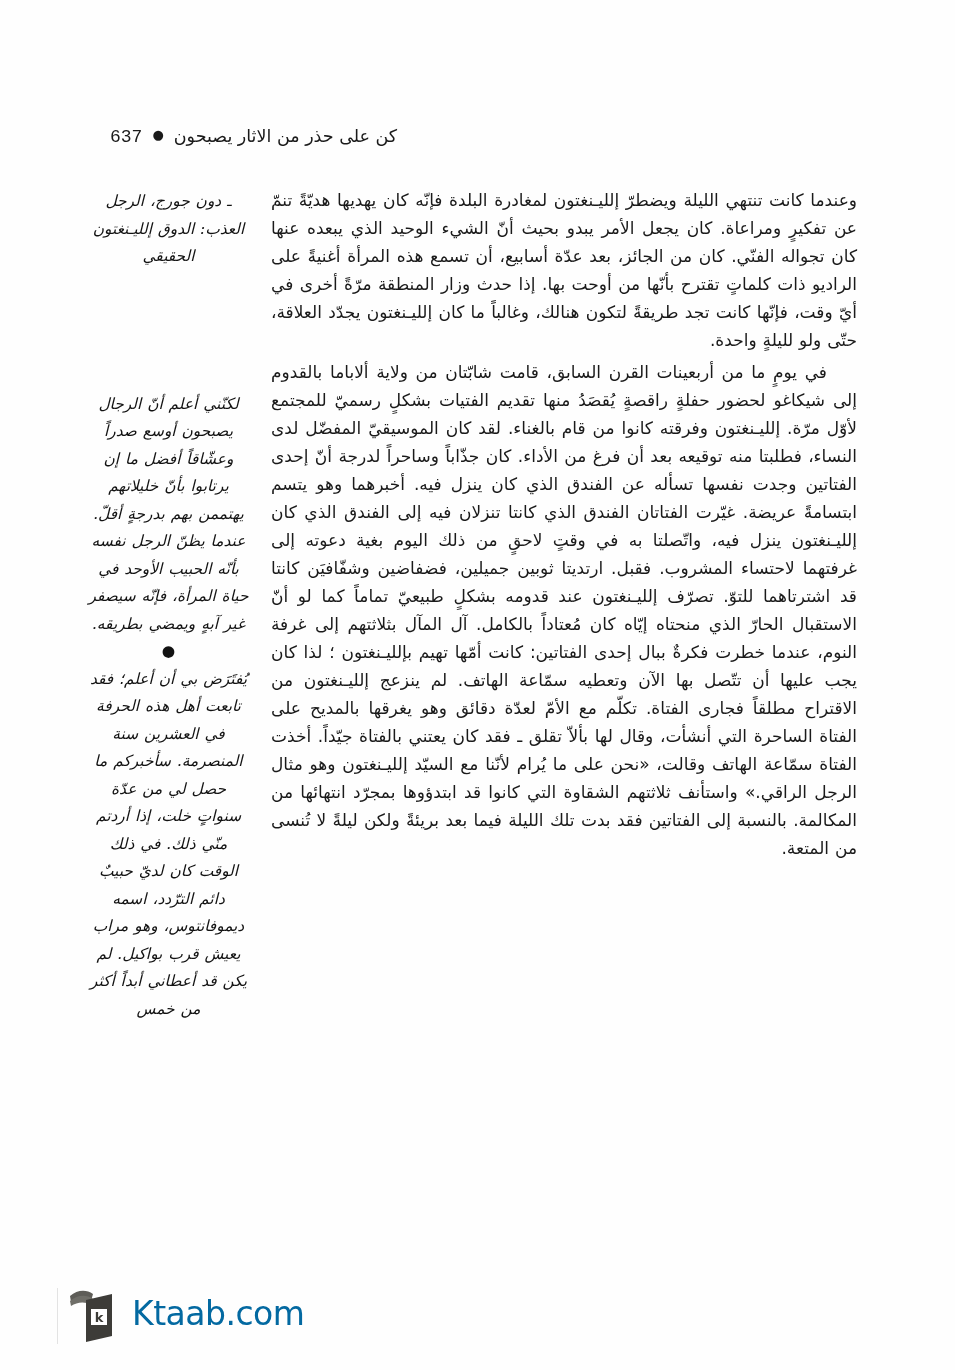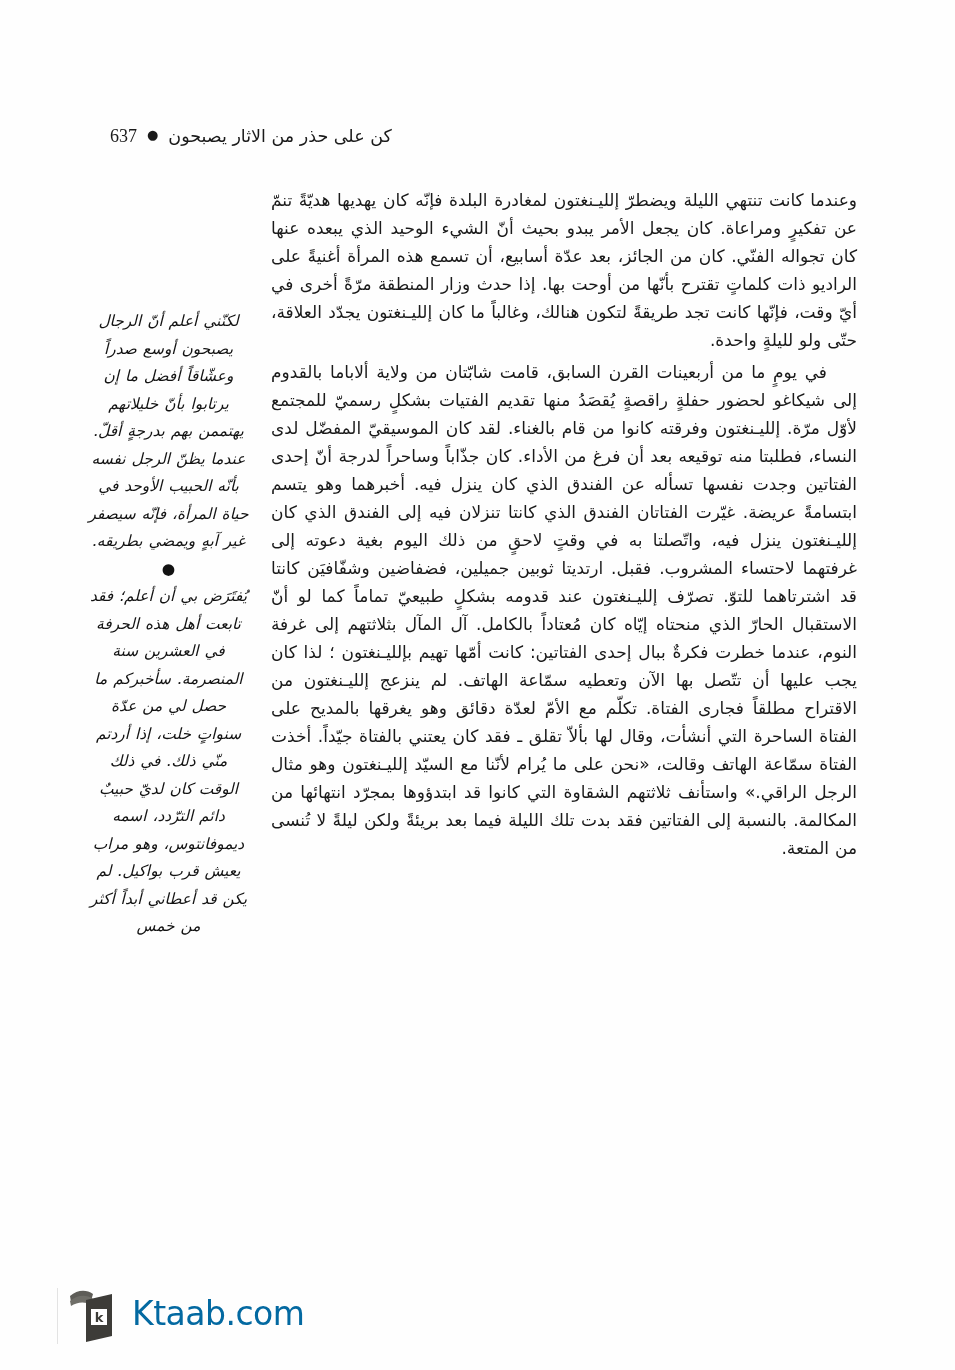--- a/index.html
+++ b/index.html
@@ -43,21 +43,21 @@
     letter-spacing: 0px;
     white-space: nowrap;
   }
   .running-head .rh-sep {
     font-size: 13px;
     line-height: 1;
     position: relative;
     top: -3px;
   }
   .running-head .rh-page {
-    font-family: Liberation Serif, serif;
+    font-family: Liberation Mono, monospace;
     font-size: 18px;
     direction: ltr;
   }
 
   
   .content {
     position: absolute;
     top: 186px;
     right: 98px;
     left: 88px;
@@ -159,20 +159,21 @@
   </div>
 
   <div class="content">
 
     <div class="main-col">
       <p class="body-par">وعندما كانت تنتهي الليلة ويضطرّ إلليـنغتون لمغادرة البلدة فإنّه كان يهديها هديّةً تنمّ عن تفكيرٍ ومراعاة. كان يجعل الأمر يبدو بحيث أنّ الشيء الوحيد الذي يبعده عنها كان تجواله الفنّي. كان من الجائز، بعد عدّة أسابيع، أن تسمع هذه المرأة أغنيةً على الراديو ذات كلماتٍ تقترح بأنّها من أوحت بها. إذا حدث وزار المنطقة مرّةً أخرى في أيّ وقت، فإنّها كانت تجد طريقةً لتكون هنالك، وغالباً ما كان إلليـنغتون يجدّد العلاقة، حتّى ولو لليلةٍ واحدة.</p>
       <p class="body-par indent">في يومٍ ما من أربعينات القرن السابق، قامت شابّتان من ولاية ألاباما بالقدوم إلى شيكاغو لحضور حفلةٍ راقصةٍ يُقصَدُ منها تقديم الفتيات بشكلٍ رسميّ للمجتمع لأوّل مرّة. إلليـنغتون وفرقته كانوا من قام بالغناء. لقد كان الموسيقيّ المفضّل لدى النساء، فطلبتا منه توقيعه بعد أن فرغ من الأداء. كان جذّاباً وساحراً لدرجة أنّ إحدى الفتاتين وجدت نفسها تسأله عن الفندق الذي كان ينزل فيه. أخبرهما وهو يتسم ابتسامةً عريضة. غيّرت الفتاتان الفندق الذي كانتا تنزلان فيه إلى الفندق الذي كان إلليـنغتون ينزل فيه، واتّصلتا به في وقتٍ لاحقٍ من ذلك اليوم بغية دعوته إلى غرفتهما لاحتساء المشروب. فقبل. ارتديتا ثوبين جميلين، فضفاضين وشفّافيَن كانتا قد اشترتاهما للتوّ. تصرّف إلليـنغتون عند قدومه بشكلٍ طبيعيّ تماماً كما لو أنّ الاستقبال الحارّ الذي منحتاه إيّاه كان مُعتاداً بالكامل. آل المآل بثلاثتهم إلى غرفة النوم، عندما خطرت فكرةٌ ببال إحدى الفتاتين: كانت أمّها تهيم بإلليـنغتون ؛ لذا كان يجب عليها أن تتّصل بها الآن وتعطيه سمّاعة الهاتف. لم ينزعج إلليـنغتون من الاقتراح مطلقاً فجارى الفتاة. تكلّم مع الأمّ لعدّة دقائق وهو يغرقها بالمديح على الفتاة الساحرة التي أنشأت، وقال لها بألاّ تقلق ـ فقد كان يعتني بالفتاة جيّداً. أخذت الفتاة سمّاعة الهاتف وقالت، «نحن على ما يُرام لأنّنا مع السيّد إلليـنغتون وهو مثال الرجل الراقي.» واستأنف ثلاثتهم الشقاوة التي كانوا قد ابتدؤوها بمجرّد انتهائها من المكالمة. بالنسبة إلى الفتاتين فقد بدت تلك الليلة فيما بعد بريئةً ولكن ليلةً لا تُنسى من المتعة.</p>
     </div>
 
     <div class="side-col">
+      <div class="side-block side-attribution">ـ دون جورج، الرجل العذب: الدوق إلليـنغتون الحقيقي</div>
       <div class="side-block side-quote">لكنّني أعلم أنّ الرجال يصبحون أوسع صدراً وعشّاقاً أفضل ما إن يرتابوا بأنّ خليلاتهم يهتممن بهم بدرجةٍ أقلّ. عندما يظنّ الرجل نفسه بأنّه الحبيب الأوحد في حياة المرأة، فإنّه سيصفر غير آبهٍ ويمضي بطريقه. ●</div>
       <div class="side-block side-quote-2">يُفتَرَض بي أن أعلم؛ فقد تابعت أهل هذه الحرفة في العشرين سنة المنصرمة. سأخبركم ما حصل لي من عدّة سنواتٍ خلت، إذا أردتم منّي ذلك. في ذلك الوقت كان لديّ حبيبٌ دائم الترّدد، اسمه ديموفانتوس، وهو مراب يعيش قرب بواكيل. لم يكن قد أعطاني أبداً أكثر من خمس</div>
     </div>
 
   </div>
 
   <div class="wm-rule"></div>
   <div class="watermark">
     <span class="wm-logo">
       <svg width="54" height="62" viewBox="0 0 54 62" aria-hidden="true">

